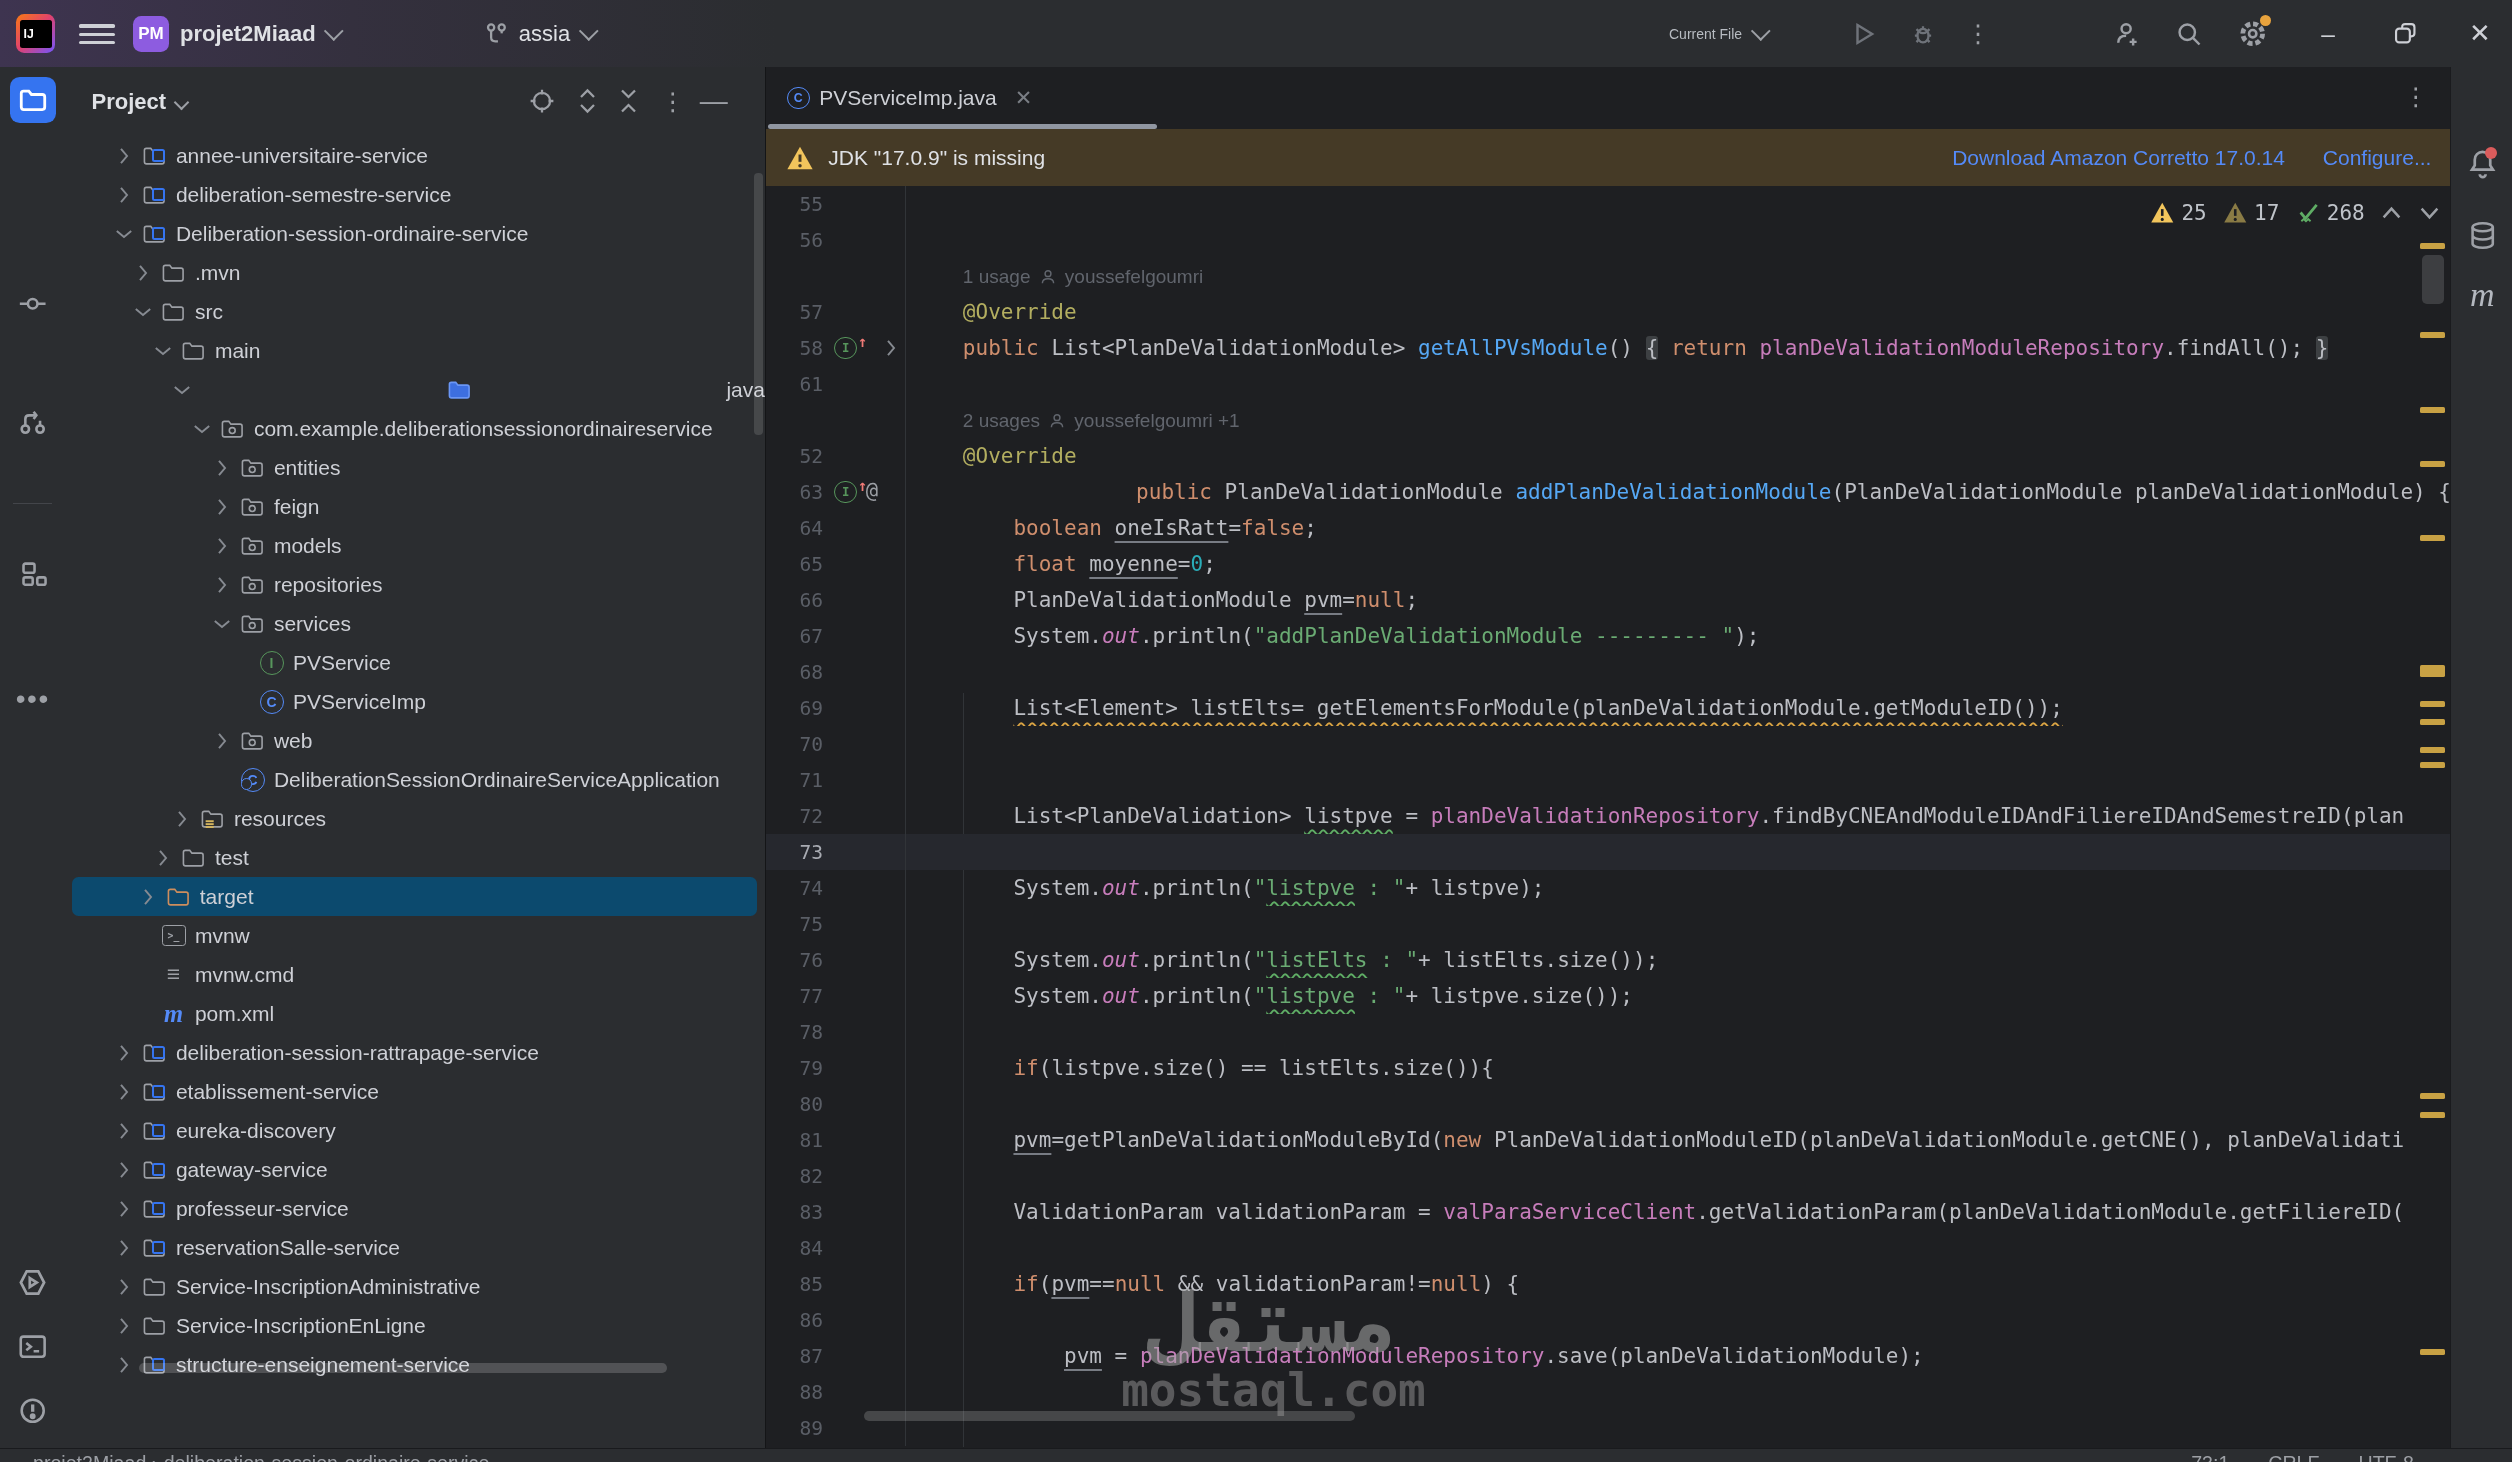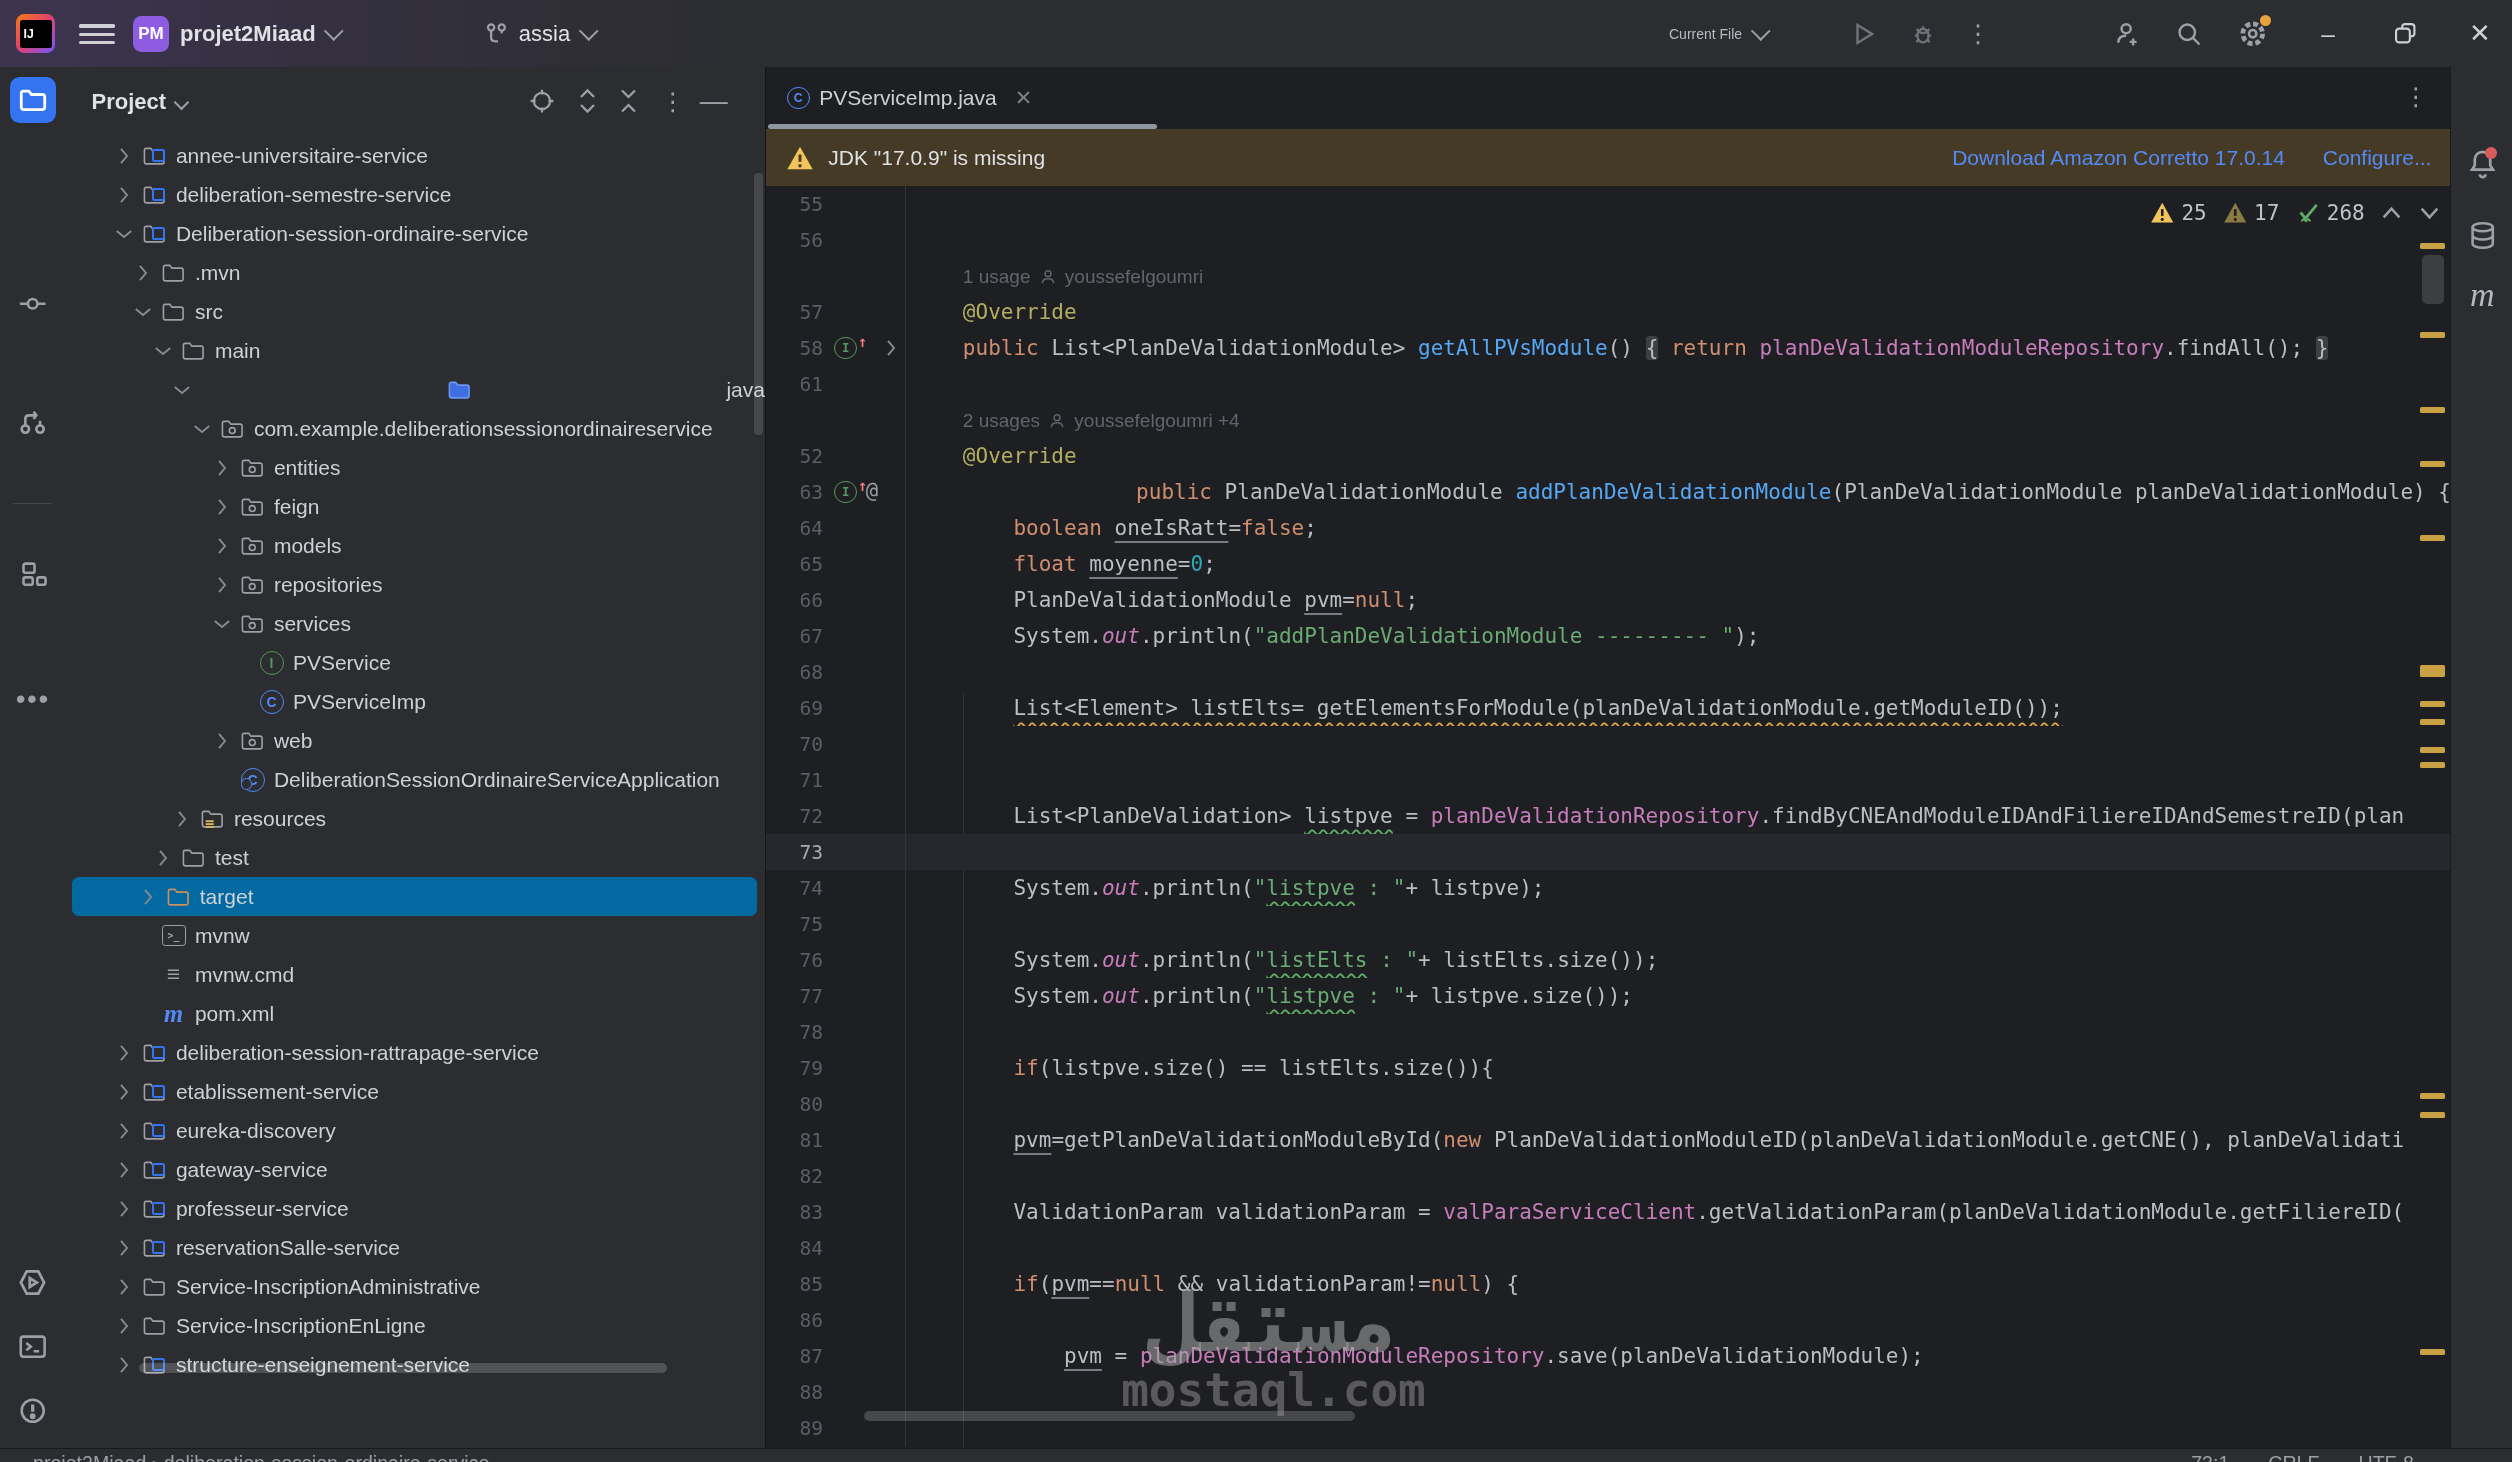--- a/index.html
+++ b/index.html
@@ -35,21 +35,21 @@
   #proj-btn{top:9.8px;background:#3574f0;border-radius:9.8px;}
   .sdiv{position:absolute;left:13px;width:39px;height:0.8px;background:#43454a;}
   
   #ppanel{left:67px;top:67px;width:698px;height:1381px;background:#2b2d30;overflow:hidden;}
   #phead{position:absolute;left:0;top:0;width:698px;height:69px;display:flex;align-items:center;}
   #phead .title{margin-left:24.5px;font-size:22px;color:#dfe1e5;font-weight:600;}
   .phicon{position:absolute;top:19.6px;width:29.4px;height:29.4px;display:flex;align-items:center;justify-content:center;color:#9da0a6;}
   #tree{position:absolute;left:0;top:69px;width:698px;height:1297px;overflow:hidden;}
   .trow{display:flex;align-items:center;height:39px;white-space:nowrap;font-size:21px;color:#ced0d6;}
   .trow.sel{background:#2e436e;border-radius:6.5px;margin:0 8.2px 0 4.9px;}
-  .trow.tgt{background:#0369a1;border-radius:6.5px;margin:0 8.2px 0 4.9px;}
+  .trow.tgt{background:#0c4a6e;border-radius:6.5px;margin:0 8.2px 0 4.9px;}
   .chevbox{width:28px;min-width:28px;display:flex;align-items:center;justify-content:center;}
   .chev{width:18px;height:18px;}
   .chev.open{transform:rotate(90deg);}
   .icbox{width:33px;min-width:33px;display:flex;align-items:center;justify-content:center;position:relative;}
   .ti{width:24.5px;height:22px;}
   .mbadge{position:absolute;right:1.6px;bottom:4.9px;width:9px;height:9px;border:2px solid #3574f0;border-radius:2.5px;background:#2b2d30;}
   .cir{width:22px;height:22px;border-radius:50%;border:1.8px solid;font-size:14px;font-weight:700;
        display:flex;align-items:center;justify-content:center;background:transparent;}
   .runring{position:absolute;left:0px;bottom:1.6px;width:9.8px;height:9.8px;border:1.8px solid #548af7;border-radius:50%;background:#2b2d30;}
   .shellic{width:22px;height:19px;border:1.6px solid #9da0a6;border-radius:3.3px;color:#9da0a6;font-size:9.8px;font-weight:700;
@@ -764,21 +764,21 @@
             <span class="ln">61</span>
             <span class="gut"></span>
             <span class="codeline" style="padding-left: calc(0ch + 6.5px);"></span>
           </div>
           <div class="crow">
             <span class="ln"></span>
             <span class="gut"></span>
             <span class="codeline" style="padding-left: calc(4ch + 6.5px);"><span class="inlay"><span>2 usages</span><svg width="18" height="18" viewBox="0 0 16 16">
                   <circle cx="8" cy="5" r="2.6" fill="none" stroke="#61656d" stroke-width="1.3"></circle>
                   <path d="M3 13.5q0-4 5-4t5 4" fill="none" stroke="#61656d" stroke-width="1.3"></path>
-                </svg><span>youssefelgoumri +4</span></span></span>
+                </svg><span>youssefelgoumri +1</span></span></span>
           </div>
           <div class="crow">
             <span class="ln">52</span>
             <span class="gut"></span>
             <span class="codeline" style="padding-left: calc(4ch + 6.5px);"><span class="tok ann">@Override</span></span>
           </div>
           <div class="crow">
             <span class="ln">63</span>
             <span class="gut">
               <span class="g-ovr">

